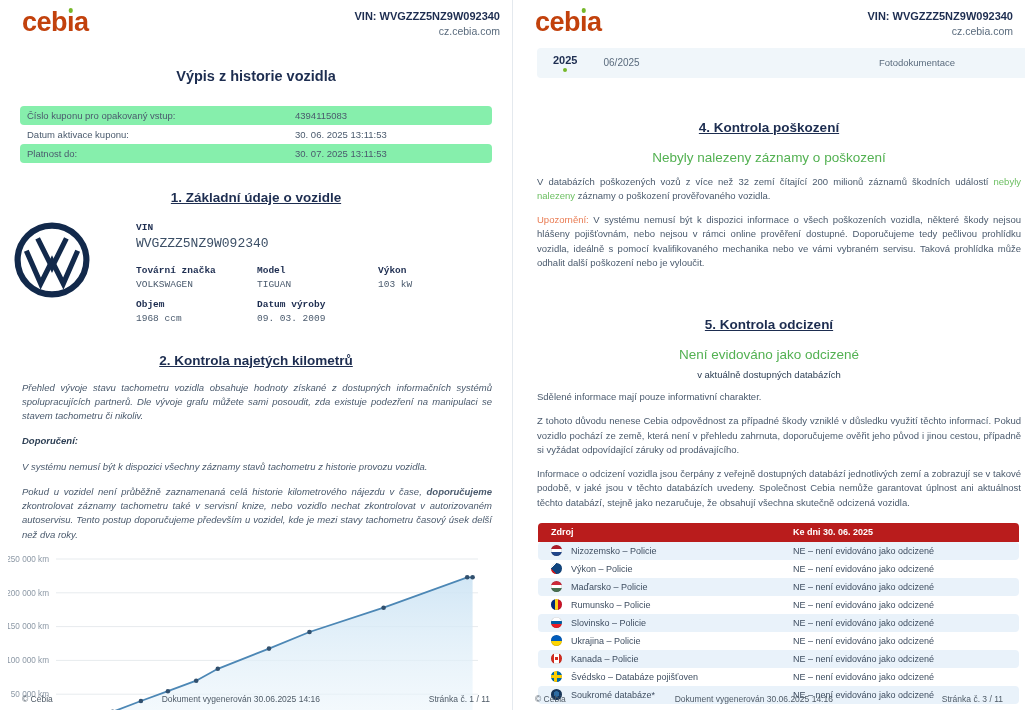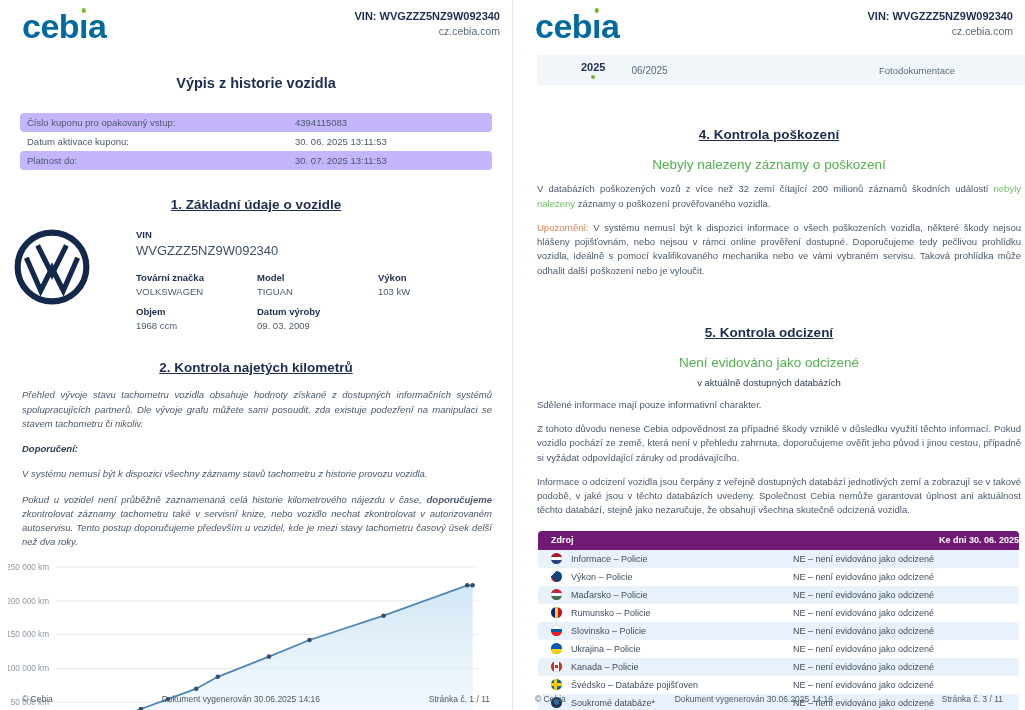--- a/index.html
+++ b/index.html
@@ -3,70 +3,70 @@
 <meta charset="utf-8">
 <style>
   html,body{margin:0;padding:0;background:#fff;}
   body{width:1025px;height:710px;overflow:hidden;font-family:"Liberation Sans",sans-serif;color:#4a5a6d;}
   .screen{display:flex;width:1025px;height:710px;}
   .page{width:512px;height:710px;position:relative;background:#fff;overflow:hidden;}
   .divider{width:1px;background:#e4e9ee;height:710px;}
 
   
   .page-header{display:flex;justify-content:space-between;align-items:flex-start;padding:8px 12px 0 22px;}
-  .logo{font-size:34px;font-weight:700;color:#0369a1;letter-spacing:-0.5px;line-height:1.1;}
+  .logo{font-size:27px;font-weight:700;color:#c2410c;letter-spacing:-0.5px;line-height:1.1;}
   .logo-i{position:relative;}
   .logo-dot{position:absolute;left:50%;top:1px;transform:translateX(-50%);width:4.5px;height:4.5px;border-radius:50%;background:#76b82a;}
   .vin-block{text-align:right;padding-top:2px;}
   .vin-line{font-size:11px;font-weight:700;color:#1d2d50;}
   .site-line{font-size:10.5px;color:#5a6b7d;margin-top:3px;}
 
   
   .doc-title{text-align:center;font-size:14.5px;font-weight:700;color:#1d2d50;margin-top:30px;}
   .coupon{margin:22px 20px 0 20px;}
   .coupon-row{display:flex;align-items:center;height:19px;font-size:9.5px;border-radius:4px;}
-  .coupon-row.alt{background:#c4b5fd;}
+  .coupon-row.alt{background:#86efac;}
   .coupon-row .c-label{flex:0 0 268px;padding-left:7px;}
   .section-title{text-align:center;font-size:13.5px;font-weight:700;color:#1d2d50;text-decoration:underline;}
   .s1-title{margin-top:27px;}
-  .vehicle{display:flex;margin:17px 20px 0 14px;}
+  .vehicle{display:flex;margin:17px 20px 0 14px;font-family:Liberation Mono, monospace;}
   .vw-badge{flex:0 0 76px;height:76px;}
   .veh-info{margin-left:46px;flex:1;}
   .f-label{font-size:9.5px;font-weight:700;color:#1d2d50;}
   .vin-value{font-size:13px;color:#3c4f66;margin-top:3px;}
   .veh-grid{display:grid;grid-template-columns:121px 121px 1fr;row-gap:9px;margin-top:14px;}
   .f-value{font-size:9.5px;color:#4a5a6d;margin-top:3px;}
   .s2-title{margin-top:29px;}
   .para{font-size:9.5px;line-height:1.5;text-align:justify;margin:11px 20px 0 22px;font-style:italic;}
   .para.first{margin-top:13px;}
   .reco{font-weight:700;color:#2c3e53;}
   .b{font-weight:700;}
   .chart-wrap{margin:10px 0 0 8px;}
 
   
   .page-footer{position:absolute;bottom:6px;left:22px;right:22px;display:flex;justify-content:space-between;font-size:8.5px;color:#4e5a66;}
   .page-footer .mid{flex:1;text-align:center;}
 
   
-  .timeline-band{display:flex;align-items:center;height:30px;background:#f0f6fa;border-radius:4px 0 0 4px;margin:10px 0 0 24px;padding-left:28px;}
+  .timeline-band{display:flex;align-items:center;height:30px;background:#f0f6fa;border-radius:4px 0 0 4px;margin:10px 0 0 24px;}
   .tl-year{display:flex;flex-direction:column;align-items:center;margin-left:16px;}
   .tl-year-text{font-size:11px;font-weight:700;color:#1d2d50;}
   .tl-dot{width:4px;height:4px;border-radius:50%;background:#76b82a;margin-top:2px;}
   .tl-date{font-size:10px;color:#5a6b7d;margin-left:26px;}
   .tl-label{font-size:9.5px;color:#5a6b7d;margin-left:auto;margin-right:70px;}
   .s4-title{margin-top:42px;}
   .green-head{text-align:center;font-size:13.5px;color:#53b152;margin-top:15px;}
   .r-para{font-size:9.5px;line-height:1.5;text-align:justify;margin:10px 4px 0 24px;}
   .green-inline{color:#6cbf62;}
   .warn-label{color:#e97b52;}
   .s5-title{margin-top:47px;}
   .green-sub{text-align:center;font-size:9.5px;font-weight:400;color:#2c3e53;margin-top:7px;}
 
   .theft-table{margin:13px 6px 0 25px;font-size:9px;}
-  .t-head{display:flex;align-items:center;height:19px;background:#701a75;color:#fff;font-weight:700;border-radius:4px 4px 0 0;text-align:right;}
+  .t-head{display:flex;align-items:center;height:19px;background:#b91c1c;color:#fff;font-weight:700;border-radius:4px 4px 0 0;}
   .t-row{display:flex;align-items:center;height:18px;color:#3f4e61;}
   .t-row.alt{background:#e9f2fa;border-radius:4px;}
   .t-col-src{flex:0 0 53%;display:flex;align-items:center;padding-left:13px;box-sizing:border-box;}
   .t-col-res{flex:1;}
   .flag{width:11px;height:11px;border-radius:50%;display:inline-block;flex:0 0 11px;margin-right:9px;box-shadow:inset 0 0 0 0.5px rgba(0,0,0,.18);}
   .flag-nl{background:linear-gradient(180deg,#ae1c28 0 33%,#fff 33% 66%,#21468b 66%);}
   .flag-cz{background:conic-gradient(from 45deg at 0% 50%,#11457e 0 90deg,#0000 90deg),linear-gradient(180deg,#fff 0 50%,#d7141a 50%);}
   .flag-hu{background:linear-gradient(180deg,#ce2939 0 33%,#fff 33% 66%,#477050 66%);}
   .flag-ro{background:linear-gradient(90deg,#002b7f 0 33%,#fcd116 33% 66%,#ce1126 66%);}
   .flag-si{background:linear-gradient(180deg,#fff 0 33%,#005da4 33% 66%,#ed1c24 66%);}
@@ -236,21 +236,21 @@
 
     <div class="theft-table">
       <div class="t-head">
         <div class="t-col-src">Zdroj</div>
         <div class="t-col-res">Ke dni 30. 06. 2025</div>
       </div>
       <div id="theft-table-body">
   <div class="t-row alt">
     <div class="t-col-src">
               <span class="flag flag-nl"></span>
-              <span class="src">Informace – Policie</span>
+              <span class="src">Nizozemsko – Policie</span>
             </div>
     <div class="t-col-res res">NE – není evidováno jako odcizené</div>
   </div>
 
   <div class="t-row">
     <div class="t-col-src">
               <span class="flag flag-cz"></span>
               <span class="src">Výkon – Policie</span>
             </div>
     <div class="t-col-res res">NE – není evidováno jako odcizené</div>

